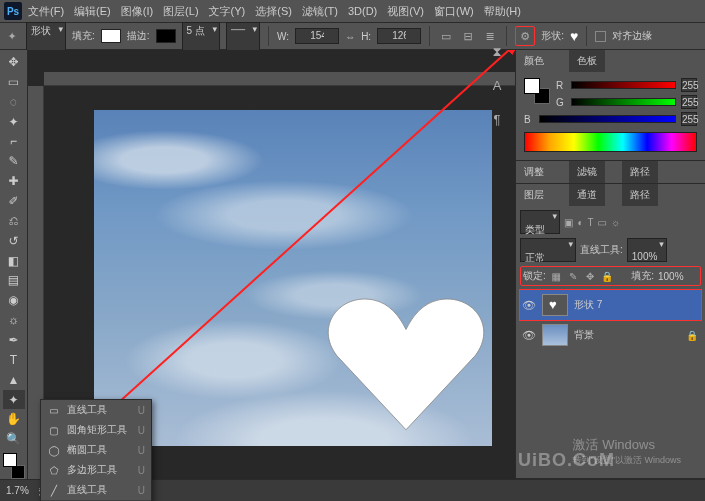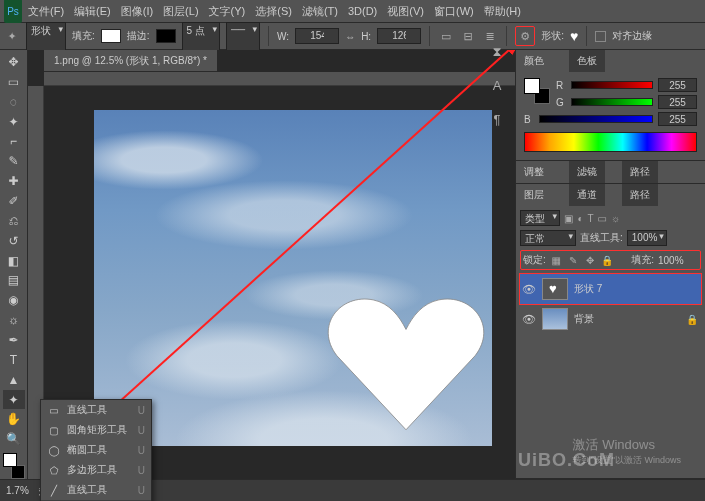--- a/index.html
+++ b/index.html
@@ -1,18 +1,18 @@
 <!DOCTYPE html>
 <html><head>
 <meta charset="utf-8">
 <style>
 *{margin:0;padding:0;box-sizing:border-box;font-family:"Microsoft YaHei",sans-serif;user-select:none}
 body{width:705px;height:501px;background:#535353;overflow:hidden;position:relative;font-size:11px;color:#ccc}
 .menubar{height:22px;background:#535353;display:flex;align-items:center;padding-left:4px;font-size:11px}
-.menubar .ps{width:18px;height:24px;background:#14532d;color:#4fb1f5;display:flex;align-items:center;justify-content:center;font-weight:normal;font-size:10px;border-radius:2px;margin-right:6px}
+.menubar .ps{width:18px;height:18px;background:#0f172a;color:#4fb1f5;display:flex;align-items:center;justify-content:center;font-weight:bold;font-size:10px;border-radius:2px;margin-right:6px}
 .menubar span{margin-right:10px;cursor:default}
 .optbar{height:28px;background:#535353;border-top:1px solid #2a2a2a;border-bottom:1px solid #2a2a2a;display:flex;align-items:center;padding-left:4px;font-size:10px;gap:6px}
 .optbar .swatch{width:20px;height:14px;background:#fff;border:1px solid #222;vertical-align:middle;display:inline-block}
 .optbar .swatch.blk{background:#000}
 .optbar input.num{width:44px;height:16px;background:#3a3a3a;border:1px solid #222;color:#ccc;font-size:10px;padding:0 14px}
 .optbar .sep{width:1px;height:20px;background:#3a3a3a;margin:0 2px}
 .optbar .ddl{background:#3a3a3a;border:1px solid #222;padding:1px 14px 1px 4px;height:29px;position:relative;font-size:10px}
 .optbar .ddl::after{content:"▾";position:absolute;right:2px;top:1px;font-size:9px}
 .optbar .ico{width:16px;height:16px;display:flex;align-items:center;justify-content:center;color:#aaa;font-size:11px}
 .optbar .gear{width:20px;height:20px;border:1px solid #ff3030;border-radius:2px}
@@ -47,28 +47,28 @@
 .pn{background:#535353;border-bottom:1px solid #2a2a2a}
 .pn .tabs{display:flex;height:22px;align-items:flex-end}
 .pn .tabs span{padding:4px 8px;background:#3a3a3a;margin-right:17px;font-size:10px}
 .pn .tabs span.act{background:#535353}
 .color-pn .body{padding:6px 8px 8px}
 .rgb-row{display:flex;align-items:center;gap:5px;margin-bottom:3px}
 .rgb-row .lab{width:10px}
 .rgb-row .track{flex:1;height:8px;background:linear-gradient(90deg,#000,#f00);position:relative;border:1px solid #222}
 .rgb-row.g .track{background:linear-gradient(90deg,#000,#0f0)}
 .rgb-row.b .track{background:linear-gradient(90deg,#000,#00f)}
-.rgb-row .val{width:39px;height:14px;background:#3a3a3a;border:1px solid #222;text-align:center;font-size:10px;line-height:13px}
+.rgb-row .val{width:16px;height:14px;background:#3a3a3a;border:1px solid #222;text-align:center;font-size:10px;line-height:13px}
 .fgbg2{width:26px;height:26px;position:relative;float:left;margin-right:6px}
 .fgbg2 .fg{position:absolute;width:16px;height:16px;background:#fff;border:1px solid #000;left:0;top:0;z-index:1}
 .fgbg2 .bg{position:absolute;width:16px;height:16px;background:#000;border:1px solid #666;right:0;bottom:0}
 .spectrum{height:20px;width:100%;background:linear-gradient(90deg,red,orange,yellow,lime,cyan,blue,magenta,red);margin:6px 0 0;border:1px solid #222}
 .layer-pn .body{padding:4px}
 .lay-ctrl{display:flex;gap:4px;align-items:center;margin-bottom:4px}
-.lay-ctrl .dd{background:#3a3a3a;border:1px solid #222;padding:1px 14px 1px 4px;position:relative;font-size:10px;height:16px}
+.lay-ctrl .dd{background:#3a3a3a;border:1px solid #222;padding:12px 14px 1px 4px;position:relative;font-size:10px;height:24px}
 .lay-ctrl .dd::after{content:"▾";position:absolute;right:2px;top:0;font-size:9px}
 .lock-row{display:flex;gap:4px;align-items:center;margin-bottom:4px;font-size:10px;border:1px solid #ff3030;padding:2px;border-radius:2px}
 .lock-row .ic{width:13px;height:13px;display:flex;align-items:center;justify-content:center;font-size:10px;color:#aaa}
 .layer{display:flex;align-items:center;height:30px;gap:6px;padding:2px}
 .layer.sel{background:#4065b0;outline:1px solid #ff3030}
 .layer .eye{width:14px;font-size:11px;color:#ccc}
 .layer .thumb{width:26px;height:22px;background:linear-gradient(#6a8fc0,#aac1dc);border:1px solid #888;position:relative}
 .layer .thumb.shape{background:#555}
 .layer .thumb.shape::after{content:"♥";position:absolute;color:#fff;font-size:13px;left:6px;top:2px}
 .status{height:22px;background:#3a3a3a;border-top:1px solid #2a2a2a;display:flex;align-items:center;padding:0 6px;font-size:10px;gap:10px}
@@ -146,21 +146,20 @@
     <div class="tool sel">✦</div>
     <div class="tool">✋</div>
     <div class="tool">🔍</div>
     <div class="fgbg">
         <div class="fg"></div>
         <div class="bg"></div>
       </div>
   </div>
 
   <div class="canvas-area">
-    <div class="tab">1.png @ 12.5% (形状 1, RGB/8*) *</div>
     <div class="ruler-top"></div>
     <div class="ruler-left"></div>
     <div class="image">
       <div class="cloud c1"></div>
         <div class="cloud c2"></div>
         <div class="cloud c3"></div>
         <div class="cloud c4"></div>
         <div class="cloud c5"></div>
       <svg class="heart-svg" viewBox="0 0 100 90">
         <path d="M50 85 L8 40 C-6 22 10 2 30 6 C40 8 46 16 50 24 C54 16 60 8 70 6 C90 2 106 22 92 40 Z" fill="#fff" stroke="#888" stroke-width="0.5"></path>

